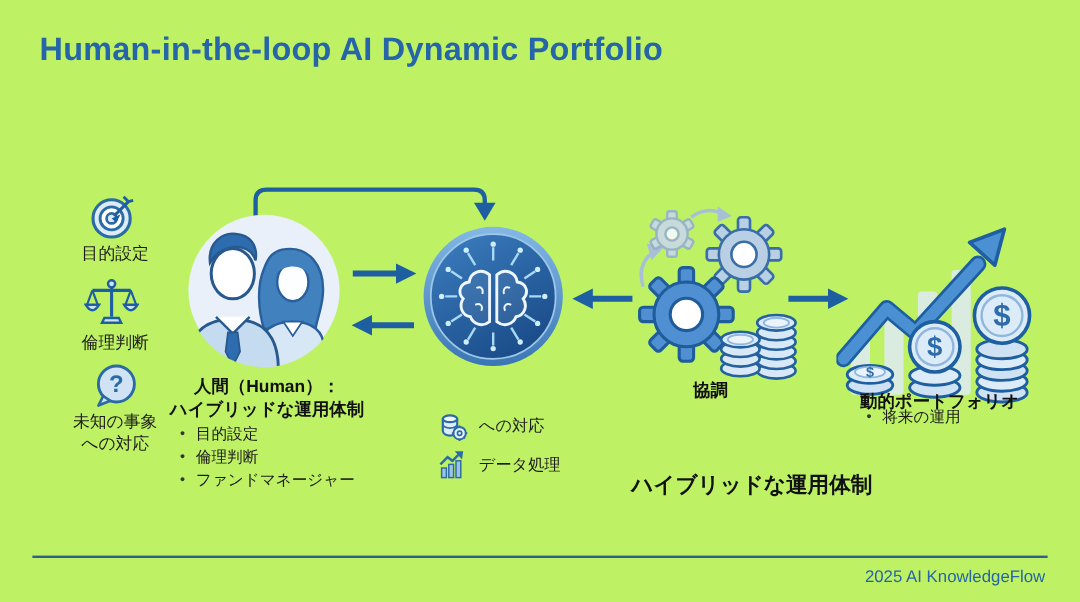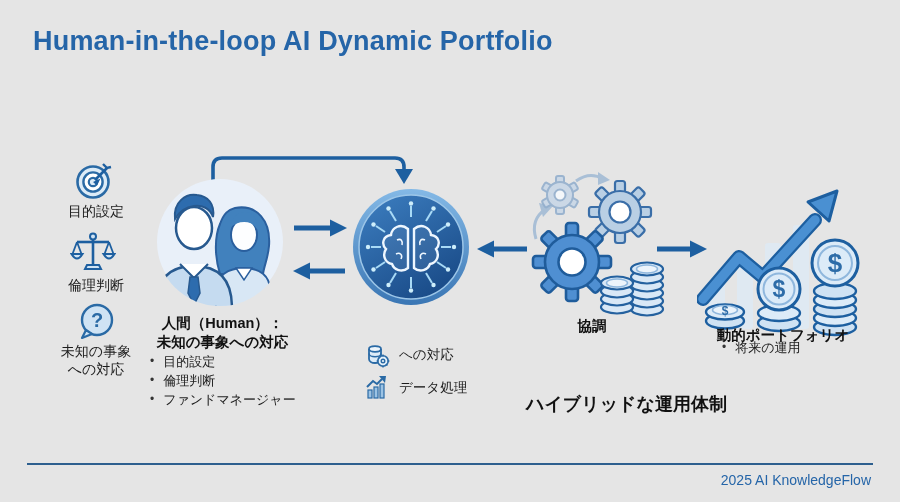--- a/index.html
+++ b/index.html
@@ -1,18 +1,18 @@
 <!DOCTYPE html>
 <html><head>
 <meta charset="utf-8">
 <style>
   * { margin:0; padding:0; box-sizing:border-box; }
   html,body { background:#ffffff; }
   body { font-family:"Liberation Sans","DejaVu Sans",sans-serif; }
-  .canvas { position:relative; width:900px; height:502px; background:#e5e5e5; overflow:hidden; }
+  .canvas { position:relative; width:900px; height:502px; background:#bef264; overflow:hidden; }
 
   .page-title {
     position:absolute; left:33px; top:26px;
     font-size:27px; font-weight:600; color:#2565a8; letter-spacing:0.2px;
   }
 
   
   .side-icon { position:absolute; }
   .side-label {
     position:absolute; left:40px; width:112px; text-align:center;
@@ -119,21 +119,21 @@
       <path d="M 76,112 C 76,98 88,90 104,90 C 120,90 130,98 130,112 L 130,130 L 76,130 Z" fill="#d8e7f5" stroke="#2a5f9e" stroke-width="2"></path>
       <polygon points="96,90 104,102 112,90" fill="#ffffff" stroke="#2a5f9e" stroke-width="1.5"></polygon>
       <path d="M 16,130 C 16,100 30,88 54,88 C 78,88 92,100 92,130 L 92,140 L 16,140 Z" fill="#c5dbf0" stroke="#27598f" stroke-width="2.5"></path>
       <ellipse cx="54" cy="50" rx="18" ry="21" fill="#ffffff" stroke="#27598f" stroke-width="2.5"></ellipse>
       <path d="M 35,41 C 33,24 46,15 57,17 C 68,18 75,26 73,39 C 70,30 62,27 54,28 C 46,29 39,34 35,41 Z" fill="#2d6cae" stroke="#27598f" stroke-width="2"></path>
       <path d="M 40,86 L 54,100 L 68,86" fill="#ffffff" stroke="#27598f" stroke-width="2"></path>
       <polygon points="50,99 58,99 60,115 54,127 48,115" fill="#2d6cae" stroke="#27598f" stroke-width="1.5"></polygon>
     </g>
   </svg>
   <div class="grp-title" style="left:130px;top:314px;width:185px;">人間（Human）：
-未知の事象への対応</div>
+ハイブリッドな運用体制</div>
   <div class="bullets" style="left:150px;top:352px;">
     <div class="bullet-row">
         <span>目的設定</span>
       </div>
     <div class="bullet-row">
         <span>倫理判断</span>
       </div>
     <div class="bullet-row">
         <span>ファンドマネージャー</span>
       </div>

